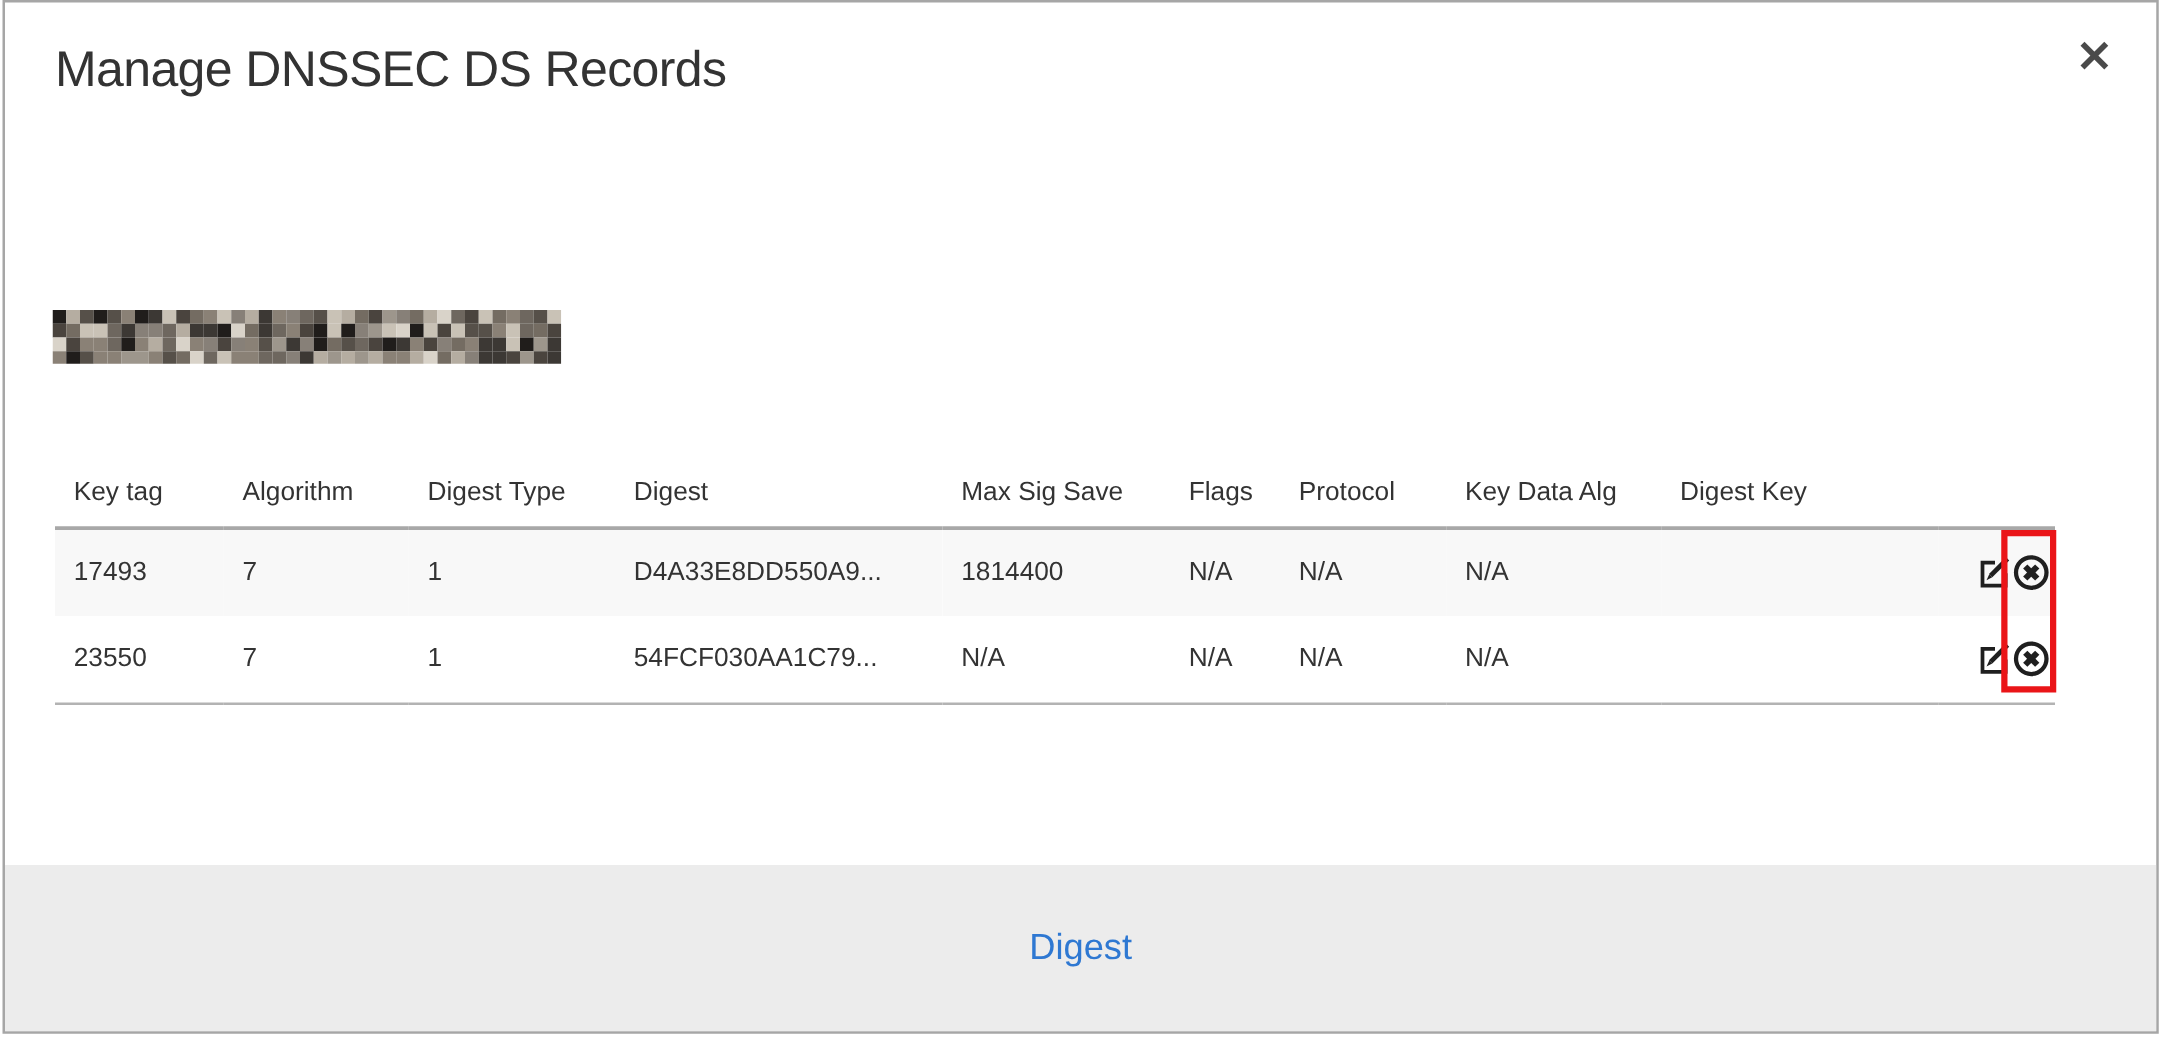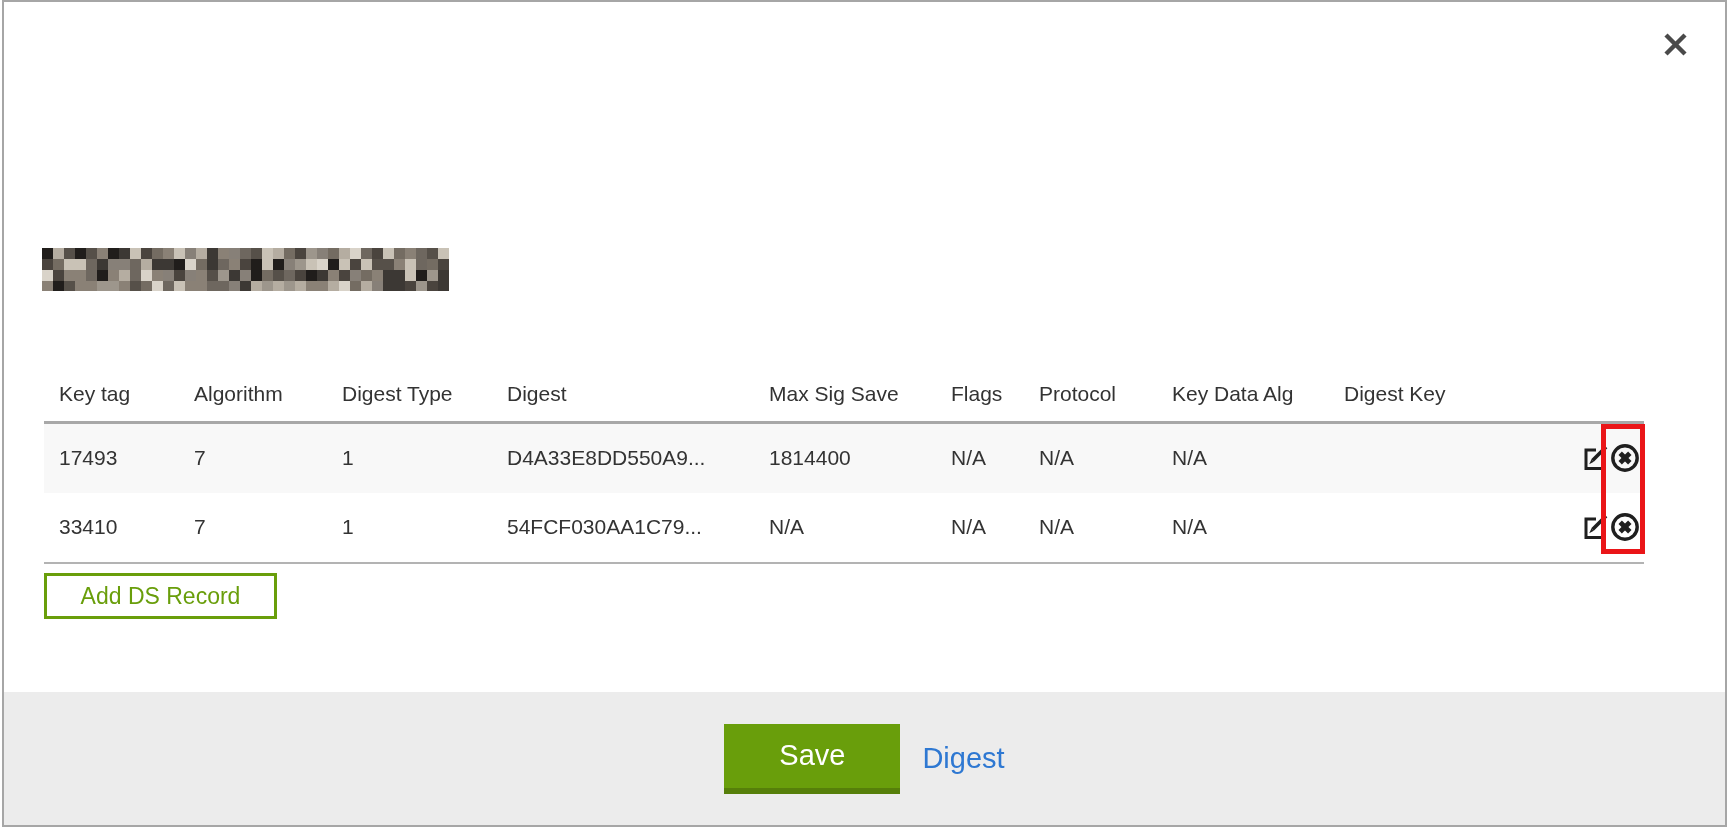--- a/index.html
+++ b/index.html
@@ -55,20 +55,21 @@
     border-bottom:6px solid #567f0a; color:#fff; font-size:29px;
     font-family:inherit; cursor:pointer;
   }
   .cancel-link { color:#2e78d2; font-size:29px; text-decoration:none; cursor:pointer; }
 </style>
 </head>
 <body>
 
 <div class="modal">
 
+  <div class="title">Manage DNSSEC DS Records</div>
 
   <button class="close-btn" title="">
     <svg width="27" height="27" viewBox="0 0 27 27">
       <line x1="4" y1="4" x2="23" y2="23" stroke="#4a4a4a" stroke-width="4.5"></line>
       <line x1="23" y1="4" x2="4" y2="23" stroke="#4a4a4a" stroke-width="4.5"></line>
     </svg>
   </button>
 
   <div class="domain-mosaic"><i style="background: rgb(32, 29, 27);"></i><i style="background: rgb(181, 173, 161);"></i><i style="background: rgb(86, 80, 73);"></i><i style="background: rgb(32, 29, 27);"></i><i style="background: rgb(86, 80, 73);"></i><i style="background: rgb(138, 129, 118);"></i><i style="background: rgb(32, 29, 27);"></i><i style="background: rgb(60, 56, 52);"></i><i style="background: rgb(201, 194, 182);"></i><i style="background: rgb(74, 68, 62);"></i><i style="background: rgb(116, 108, 98);"></i><i style="background: rgb(138, 129, 118);"></i><i style="background: rgb(201, 194, 182);"></i><i style="background: rgb(135, 128, 120);"></i><i style="background: rgb(181, 173, 161);"></i><i style="background: rgb(60, 56, 52);"></i><i style="background: rgb(138, 129, 118);"></i><i style="background: rgb(135, 128, 120);"></i><i style="background: rgb(110, 103, 95);"></i><i style="background: rgb(86, 80, 73);"></i><i style="background: rgb(201, 194, 182);"></i><i style="background: rgb(181, 173, 161);"></i><i style="background: rgb(116, 108, 98);"></i><i style="background: rgb(74, 68, 62);"></i><i style="background: rgb(157, 150, 140);"></i><i style="background: rgb(135, 128, 120);"></i><i style="background: rgb(116, 108, 98);"></i><i style="background: rgb(181, 173, 161);"></i><i style="background: rgb(217, 211, 201);"></i><i style="background: rgb(110, 103, 95);"></i><i style="background: rgb(74, 68, 62);"></i><i style="background: rgb(201, 194, 182);"></i><i style="background: rgb(116, 108, 98);"></i><i style="background: rgb(138, 129, 118);"></i><i style="background: rgb(110, 103, 95);"></i><i style="background: rgb(86, 80, 73);"></i><i style="background: rgb(201, 194, 182);"></i><i style="background: rgb(74, 68, 62);"></i><i style="background: rgb(116, 108, 98);"></i><i style="background: rgb(201, 194, 182);"></i><i style="background: rgb(201, 194, 182);"></i><i style="background: rgb(110, 103, 95);"></i><i style="background: rgb(60, 56, 52);"></i><i style="background: rgb(135, 128, 120);"></i><i style="background: rgb(135, 128, 120);"></i><i style="background: rgb(110, 103, 95);"></i><i style="background: rgb(181, 173, 161);"></i><i style="background: rgb(60, 56, 52);"></i><i style="background: rgb(60, 56, 52);"></i><i style="background: rgb(32, 29, 27);"></i><i style="background: rgb(217, 211, 201);"></i><i style="background: rgb(116, 108, 98);"></i><i style="background: rgb(60, 56, 52);"></i><i style="background: rgb(110, 103, 95);"></i><i style="background: rgb(138, 129, 118);"></i><i style="background: rgb(74, 68, 62);"></i><i style="background: rgb(32, 29, 27);"></i><i style="background: rgb(201, 194, 182);"></i><i style="background: rgb(32, 29, 27);"></i><i style="background: rgb(135, 128, 120);"></i><i style="background: rgb(157, 150, 140);"></i><i style="background: rgb(201, 194, 182);"></i><i style="background: rgb(217, 211, 201);"></i><i style="background: rgb(32, 29, 27);"></i><i style="background: rgb(201, 194, 182);"></i><i style="background: rgb(74, 68, 62);"></i><i style="background: rgb(201, 194, 182);"></i><i style="background: rgb(86, 80, 73);"></i><i style="background: rgb(86, 80, 73);"></i><i style="background: rgb(138, 129, 118);"></i><i style="background: rgb(201, 194, 182);"></i><i style="background: rgb(110, 103, 95);"></i><i style="background: rgb(116, 108, 98);"></i><i style="background: rgb(74, 68, 62);"></i><i style="background: rgb(217, 211, 201);"></i><i style="background: rgb(74, 68, 62);"></i><i style="background: rgb(138, 129, 118);"></i><i style="background: rgb(138, 129, 118);"></i><i style="background: rgb(110, 103, 95);"></i><i style="background: rgb(32, 29, 27);"></i><i style="background: rgb(138, 129, 118);"></i><i style="background: rgb(181, 173, 161);"></i><i style="background: rgb(110, 103, 95);"></i><i style="background: rgb(217, 211, 201);"></i><i style="background: rgb(138, 129, 118);"></i><i style="background: rgb(135, 128, 120);"></i><i style="background: rgb(74, 68, 62);"></i><i style="background: rgb(135, 128, 120);"></i><i style="background: rgb(138, 129, 118);"></i><i style="background: rgb(86, 80, 73);"></i><i style="background: rgb(157, 150, 140);"></i><i style="background: rgb(60, 56, 52);"></i><i style="background: rgb(135, 128, 120);"></i><i style="background: rgb(32, 29, 27);"></i><i style="background: rgb(116, 108, 98);"></i><i style="background: rgb(86, 80, 73);"></i><i style="background: rgb(110, 103, 95);"></i><i style="background: rgb(74, 68, 62);"></i><i style="background: rgb(32, 29, 27);"></i><i style="background: rgb(60, 56, 52);"></i><i style="background: rgb(138, 129, 118);"></i><i style="background: rgb(74, 68, 62);"></i><i style="background: rgb(135, 128, 120);"></i><i style="background: rgb(116, 108, 98);"></i><i style="background: rgb(138, 129, 118);"></i><i style="background: rgb(60, 56, 52);"></i><i style="background: rgb(60, 56, 52);"></i><i style="background: rgb(201, 194, 182);"></i><i style="background: rgb(32, 29, 27);"></i><i style="background: rgb(157, 150, 140);"></i><i style="background: rgb(60, 56, 52);"></i><i style="background: rgb(138, 129, 118);"></i><i style="background: rgb(32, 29, 27);"></i><i style="background: rgb(86, 80, 73);"></i><i style="background: rgb(138, 129, 118);"></i><i style="background: rgb(138, 129, 118);"></i><i style="background: rgb(157, 150, 140);"></i><i style="background: rgb(157, 150, 140);"></i><i style="background: rgb(138, 129, 118);"></i><i style="background: rgb(86, 80, 73);"></i><i style="background: rgb(116, 108, 98);"></i><i style="background: rgb(217, 211, 201);"></i><i style="background: rgb(110, 103, 95);"></i><i style="background: rgb(201, 194, 182);"></i><i style="background: rgb(138, 129, 118);"></i><i style="background: rgb(138, 129, 118);"></i><i style="background: rgb(110, 103, 95);"></i><i style="background: rgb(110, 103, 95);"></i><i style="background: rgb(135, 128, 120);"></i><i style="background: rgb(60, 56, 52);"></i><i style="background: rgb(181, 173, 161);"></i><i style="background: rgb(157, 150, 140);"></i><i style="background: rgb(181, 173, 161);"></i><i style="background: rgb(157, 150, 140);"></i><i style="background: rgb(181, 173, 161);"></i><i style="background: rgb(138, 129, 118);"></i><i style="background: rgb(138, 129, 118);"></i><i style="background: rgb(181, 173, 161);"></i><i style="background: rgb(217, 211, 201);"></i><i style="background: rgb(116, 108, 98);"></i><i style="background: rgb(181, 173, 161);"></i><i style="background: rgb(135, 128, 120);"></i><i style="background: rgb(60, 56, 52);"></i><i style="background: rgb(60, 56, 52);"></i><i style="background: rgb(74, 68, 62);"></i><i style="background: rgb(157, 150, 140);"></i><i style="background: rgb(74, 68, 62);"></i><i style="background: rgb(60, 56, 52);"></i></div>
 
@@ -116,21 +117,21 @@
                   <polyline points="16,6 6,6 6,24.5 24.5,24.5 24.5,14.5" stroke="#1f1f1f" stroke-width="3"></polyline>
                   <line x1="12.5" y1="16.5" x2="26" y2="3" stroke="#1f1f1f" stroke-width="3.8"></line>
                   <path d="M13.8 17.8 L9.2 20.2 L11.4 15.4 Z" fill="#1f1f1f"></path>
                 </svg></span><span class="icon-btn"><svg width="32" height="32" viewBox="0 0 32 32" fill="none">
                   <circle cx="16" cy="16" r="12.2" stroke="#1f1f1f" stroke-width="3.4"></circle>
                   <line x1="11.2" y1="11.2" x2="20.8" y2="20.8" stroke="#1f1f1f" stroke-width="4.8"></line>
                   <line x1="20.8" y1="11.2" x2="11.2" y2="20.8" stroke="#1f1f1f" stroke-width="4.8"></line>
                 </svg></span></td>
           </tr>
           <tr>
-            <td>33410</td>
+            <td>23550</td>
             <td>7</td>
             <td>1</td>
             <td>54FCF030AA1C79...</td>
             <td>N/A</td>
             <td>N/A</td>
             <td>N/A</td>
             <td>N/A</td>
             <td></td>
             <td class="actions"><span class="icon-btn"><svg width="29" height="29" viewBox="0 0 29 29" fill="none">
                   <polyline points="16,6 6,6 6,24.5 24.5,24.5 24.5,14.5" stroke="#1f1f1f" stroke-width="3"></polyline>
@@ -140,20 +141,18 @@
                   <circle cx="16" cy="16" r="12.2" stroke="#1f1f1f" stroke-width="3.4"></circle>
                   <line x1="11.2" y1="11.2" x2="20.8" y2="20.8" stroke="#1f1f1f" stroke-width="4.8"></line>
                   <line x1="20.8" y1="11.2" x2="11.2" y2="20.8" stroke="#1f1f1f" stroke-width="4.8"></line>
                 </svg></span></td>
           </tr>
         </tbody>
     </table>
     <div class="red-box"></div>
   </div>
 
-  <button class="add-btn">Add DS Record</button>
 
   <div class="footer">
-    <button class="save-btn">Save</button>
     <a class="cancel-link">Digest</a>
   </div>
 
 </div>
 
 </body></html>

